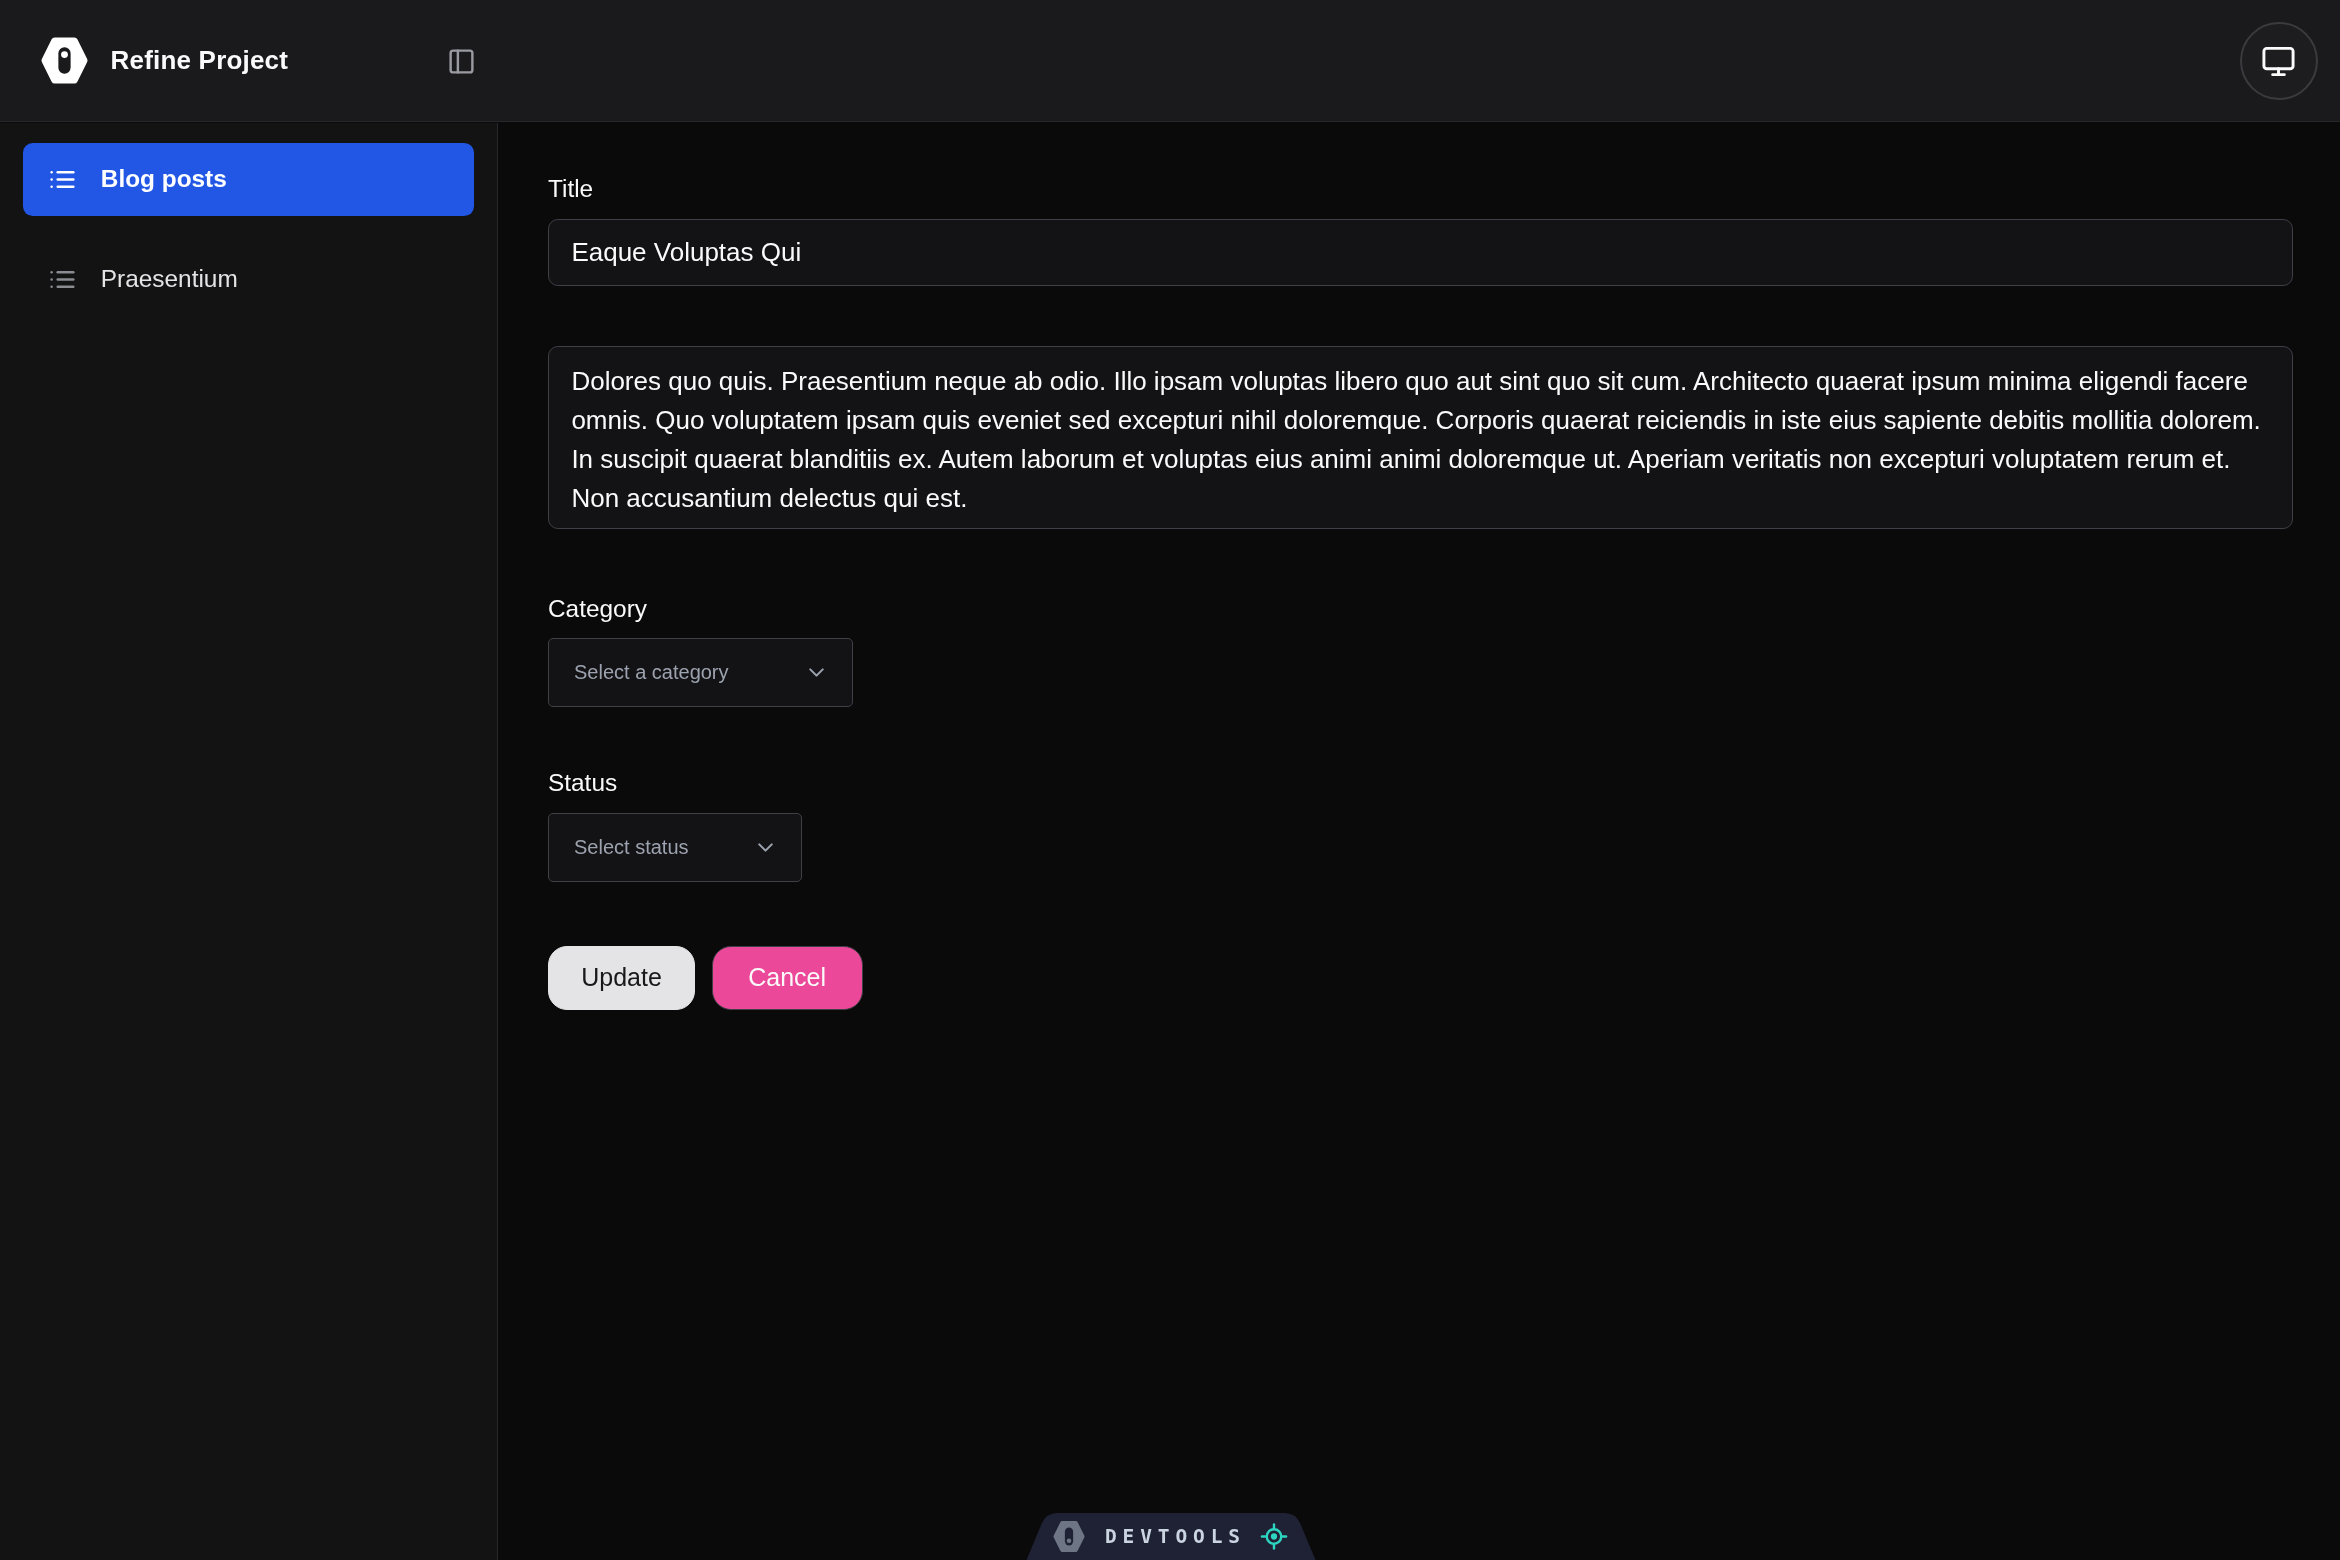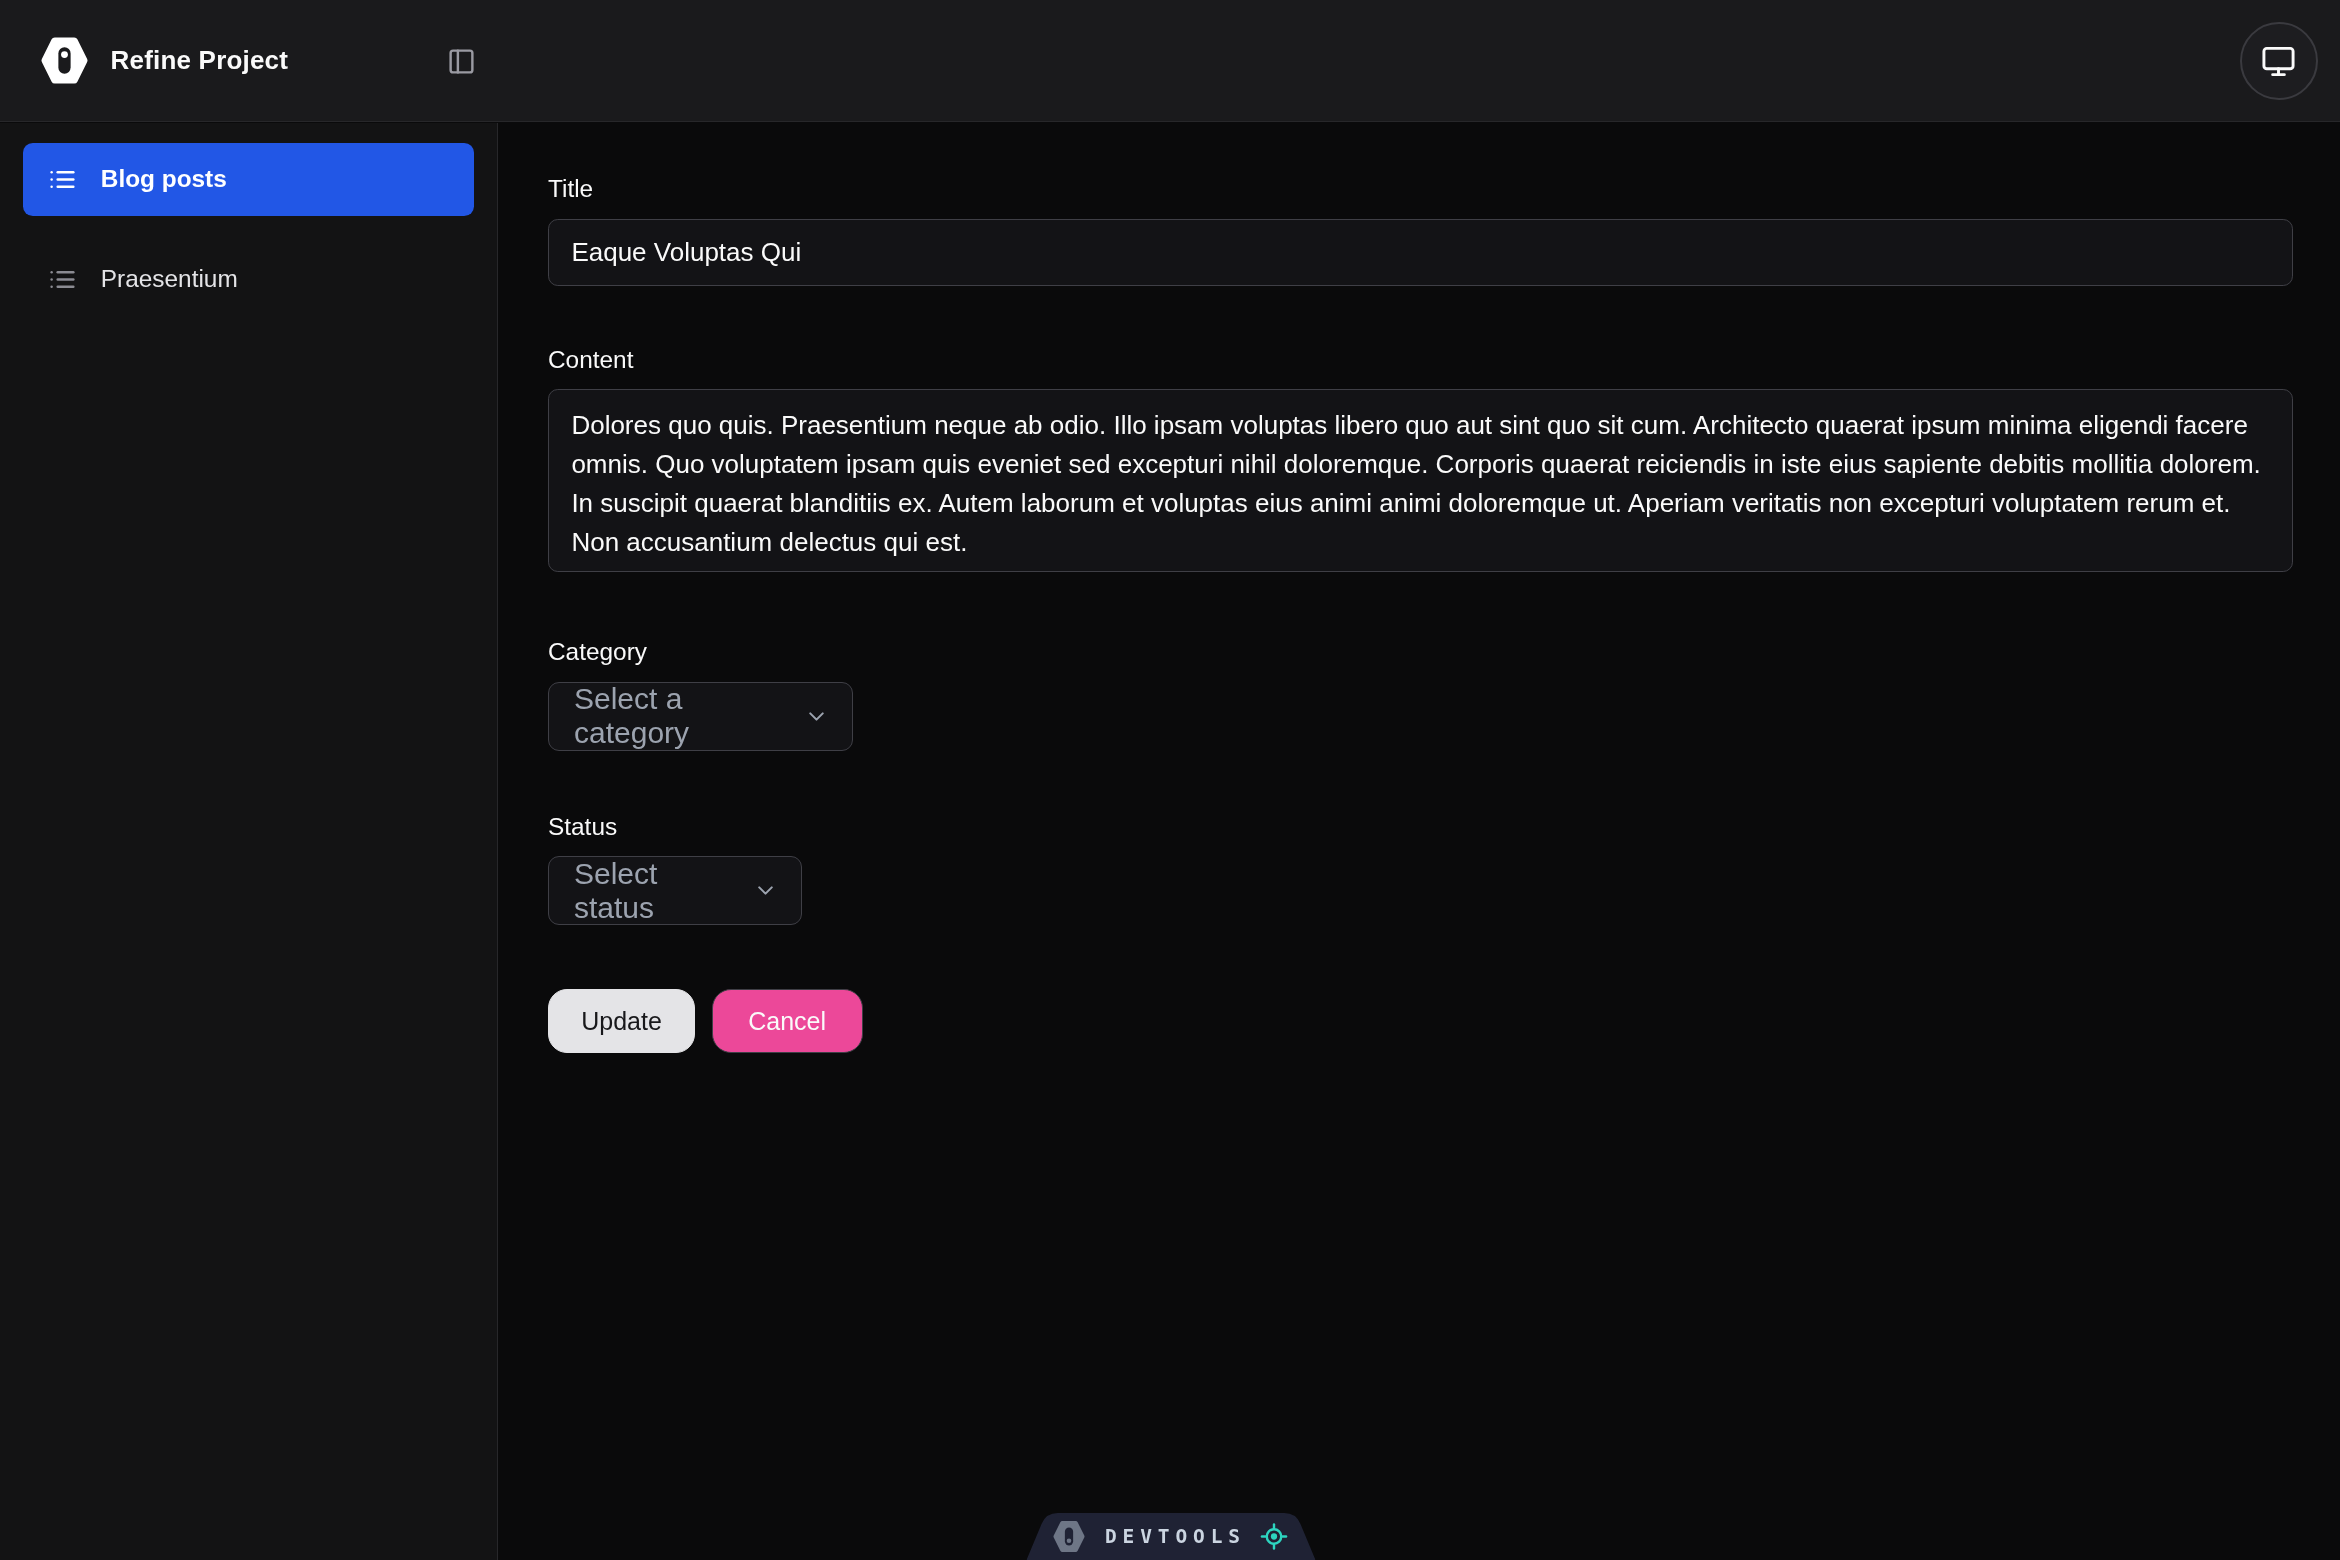--- a/index.html
+++ b/index.html
@@ -61,22 +61,22 @@
   .text-input { margin-bottom:60px; }
   .textarea {
     display:block; width:100%; height:183px; resize:none;
     background:#131316; border:1px solid #3f3f46; border-radius:9.8px;
     color:#fafafa; font-size:26px; line-height:39px; padding:15.6px 22.4px;
     font-family:"Liberation Sans","DejaVu Sans",sans-serif; outline:none; overflow:hidden;
     margin-bottom:66px;
   }
   .select-btn {
     display:inline-flex; align-items:center; justify-content:space-between;
-    height:69px; background:#131316; border:1px solid #3f3f46; border-radius:11px;
-    color:#9ca3af; font-size:30px; padding:0 23.4px 0 25px; cursor:pointer; gap:21.5px;
+    height:69px; background:#131316; border:1px solid #3f3f46; border-radius:5px;
+    color:#9ca3af; font-size:20px; padding:0 23.4px 0 25px; cursor:pointer; gap:21.5px;
   }
   .select-btn svg { width:25px; height:25px; flex:0 0 auto; }
   .select-category { width:305px; margin-bottom:62px; }
   .select-status { width:254px; margin-bottom:64px; }
   .field-group { display:block; }
   .btn-row { display:flex; gap:16.6px; }
   .btn {
     height:64px; border-radius:19px; font-size:25px; cursor:pointer;
     font-family:"Liberation Sans","DejaVu Sans",sans-serif;
     display:inline-flex; align-items:center; justify-content:center;
@@ -158,21 +158,20 @@
       </span>
       <span>Praesentium</span>
     </div>
   </aside>
 
   <main class="main">
 
     <label class="field-label">Title</label>
     <input class="text-input" type="text" value="Eaque Voluptas Qui" style="">
 
-    <label class="field-label">Content</label>
     <textarea class="textarea" spellcheck="false" style="">Dolores quo quis. Praesentium neque ab odio. Illo ipsam voluptas libero quo aut sint quo sit cum. Architecto quaerat ipsum minima eligendi facere omnis. Quo voluptatem ipsam quis eveniet sed excepturi nihil doloremque. Corporis quaerat reiciendis in iste eius sapiente debitis mollitia dolorem. In suscipit quaerat blanditiis ex. Autem laborum et voluptas eius animi animi doloremque ut. Aperiam veritatis non excepturi voluptatem rerum et. Non accusantium delectus qui est.</textarea>
 
     <label class="field-label">Category</label>
     <div class="select-btn select-category" role="combobox">
       <span>Select a category</span>
       <svg viewBox="0 0 24 24" fill="none" stroke="#9ca3af" stroke-width="2" stroke-linecap="round" stroke-linejoin="round">
         <path d="M6 9l6 6 6-6"></path>
       </svg>
     </div>
 

